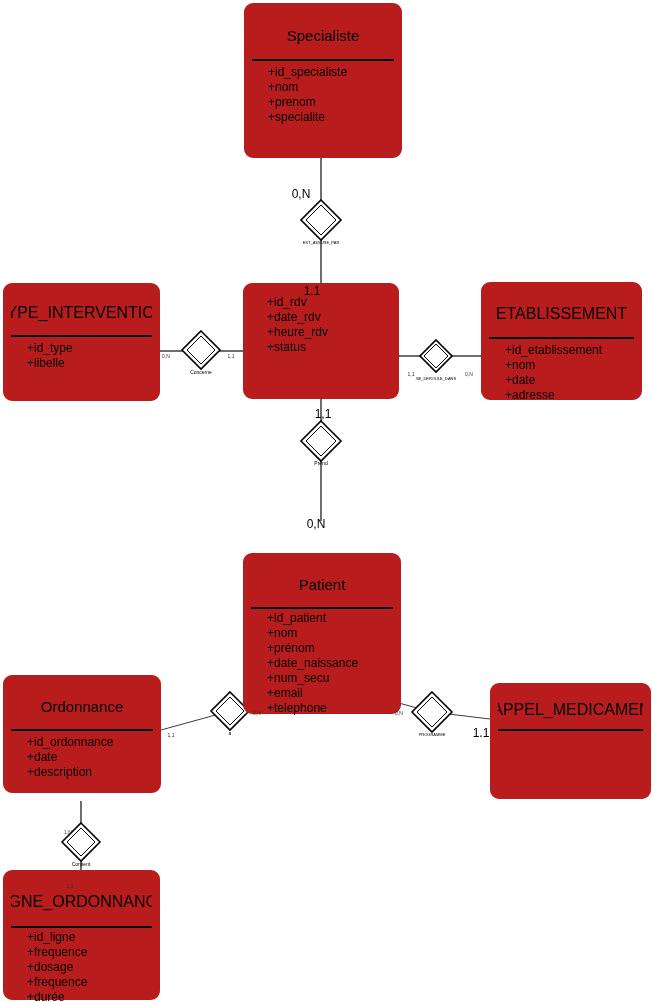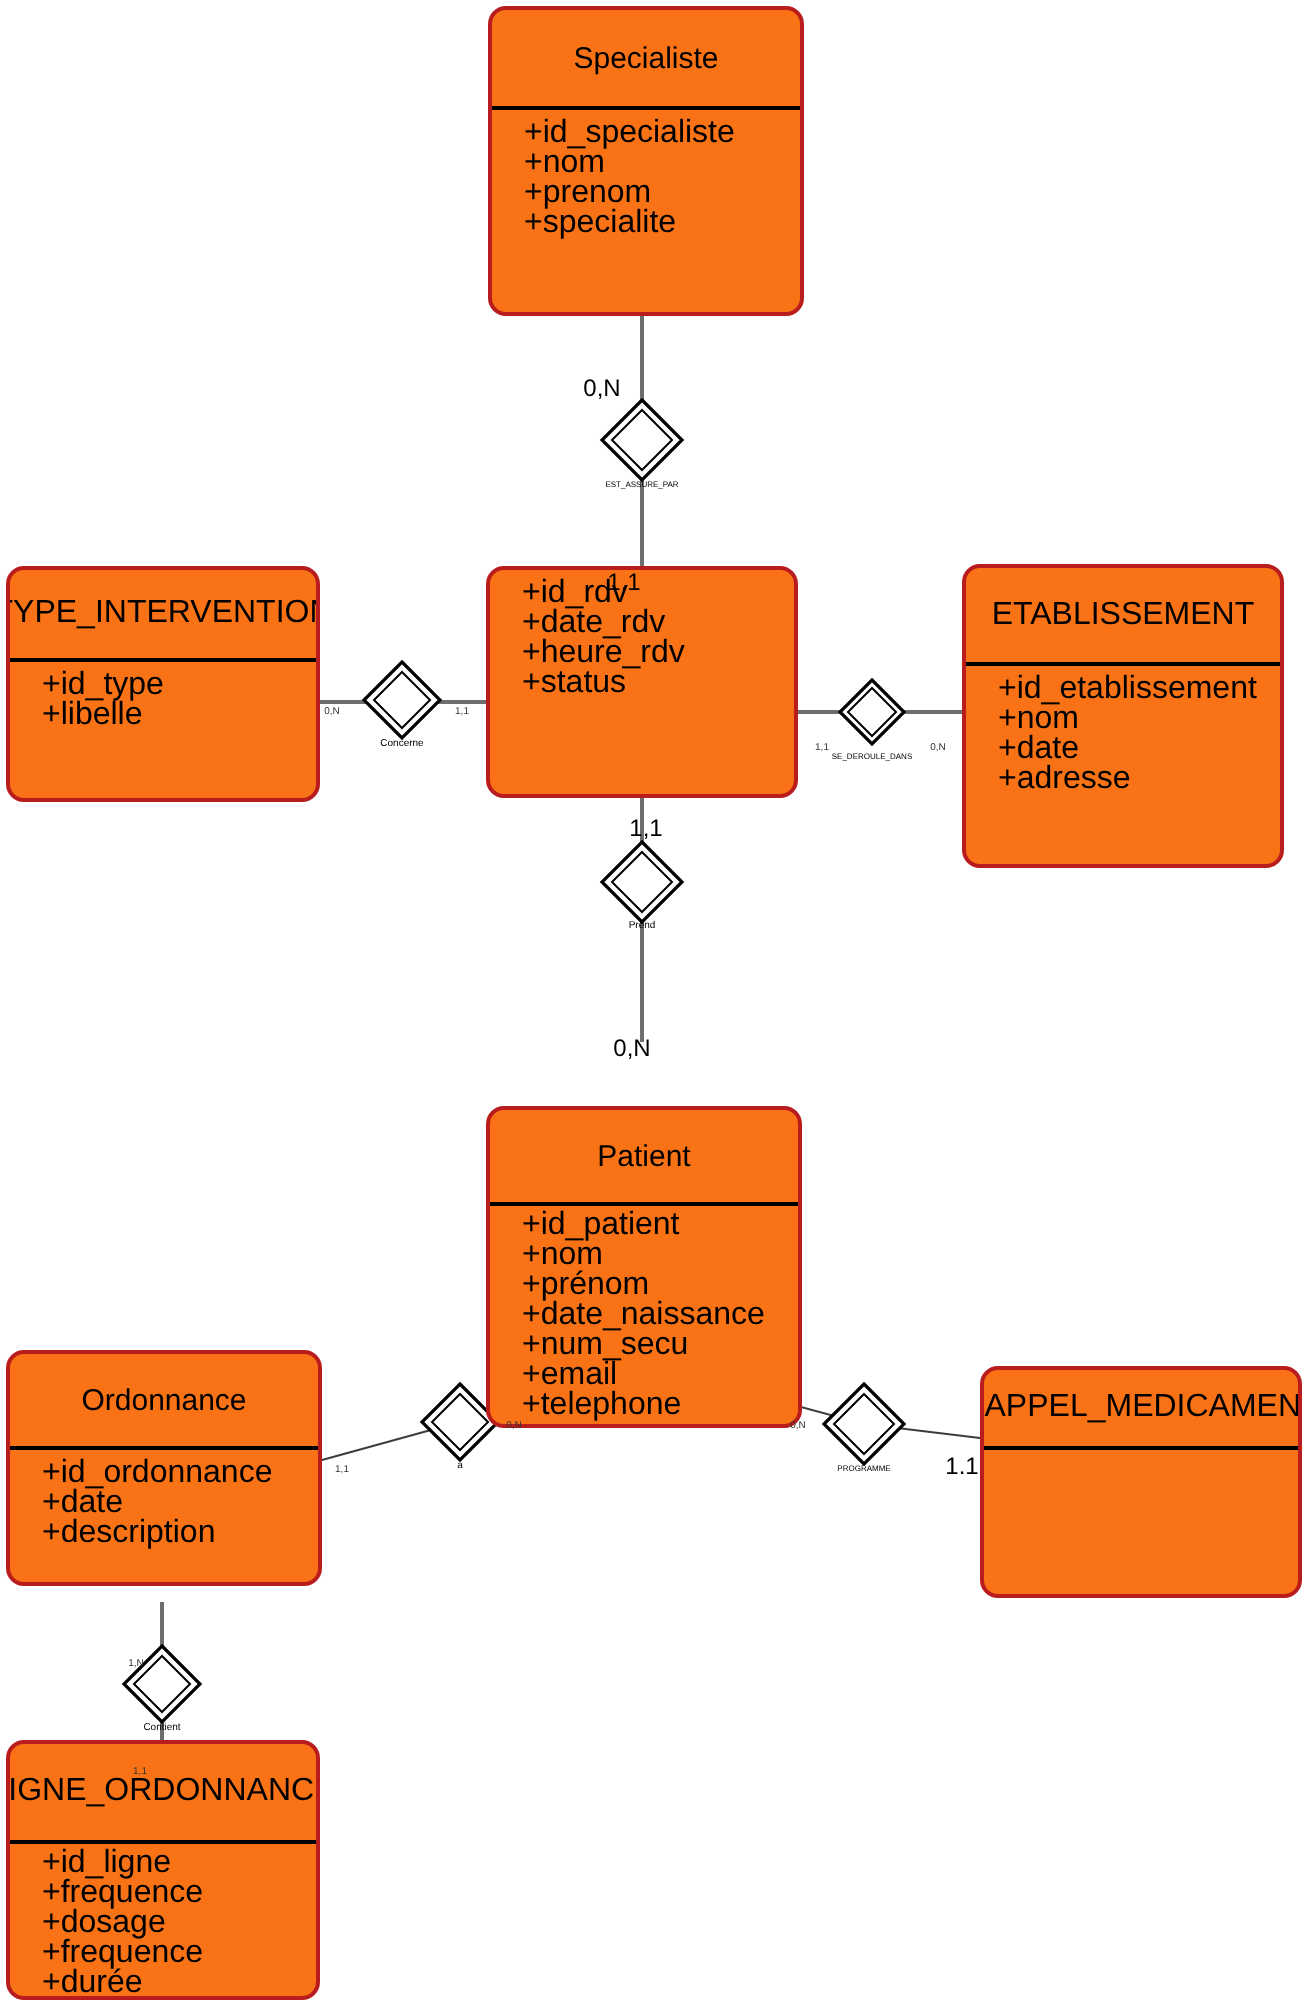--- a/index.html
+++ b/index.html
@@ -3,29 +3,29 @@
 <meta charset="utf-8">
 <style>
   html,body{margin:0;padding:0;}
   body{
     width:652px;height:1002px;position:relative;background:#ffffff;
     font-family:"Liberation Sans",sans-serif;color:#000;
     overflow:hidden;
   }
   svg.layer{position:absolute;left:0;top:0;z-index:0;}
   .entity{
-    position:absolute;background:#f97316;border:2px solid #b91c1c;border-radius:9px;
+    position:absolute;background:#b91c1c;border:8px solid #b91c1c;border-radius:9px;
     box-sizing:border-box;z-index:1;
   }
   .entity-title{
     display:flex;align-items:center;justify-content:center;
     border-bottom:2px solid #000;font-size:15px;white-space:nowrap;overflow:hidden;
   }
   .entity-title.caps{font-size:16px;}
-  .attrs{padding:4px 16px;font-size:16px;line-height:15px;}
+  .attrs{padding:4px 16px;font-size:12px;line-height:15px;}
   .attrs.tight{padding-top:2px;}
   .overlay{position:absolute;z-index:2;transform:translate(-50%,-50%);white-space:nowrap;margin-top:22px;}
   .card-big{font-size:12px;color:#000;}
   .card-small{font-size:5px;color:#333;}
   .dlabel{font-size:5px;color:#000;z-index:3;}
   .dlabel.tiny{font-size:4px;}
 </style>
 </head>
 <body>
 
@@ -89,21 +89,21 @@
 
 <div class="entity" style="left:243px;top:283px;width:156px;height:116px;">
   <div class="attrs">
     <div>+id_rdv</div>
     <div>+date_rdv</div>
     <div>+heure_rdv</div>
     <div>+status</div>
   </div>
 </div>
 
-<div class="entity" style="left:481px;top:282px;width:161px;height:152px;">
+<div class="entity" style="left:481px;top:282px;width:161px;height:118px;">
   <div class="entity-title caps" style="height:47px;">ETABLISSEMENT</div>
   <div class="attrs">
     <div>+id_etablissement</div>
     <div>+nom</div>
     <div>+date</div>
     <div>+adresse</div>
   </div>
 </div>
 
 <div class="entity" style="left:243px;top:521px;width:158px;height:161px;margin-top:32px;">

